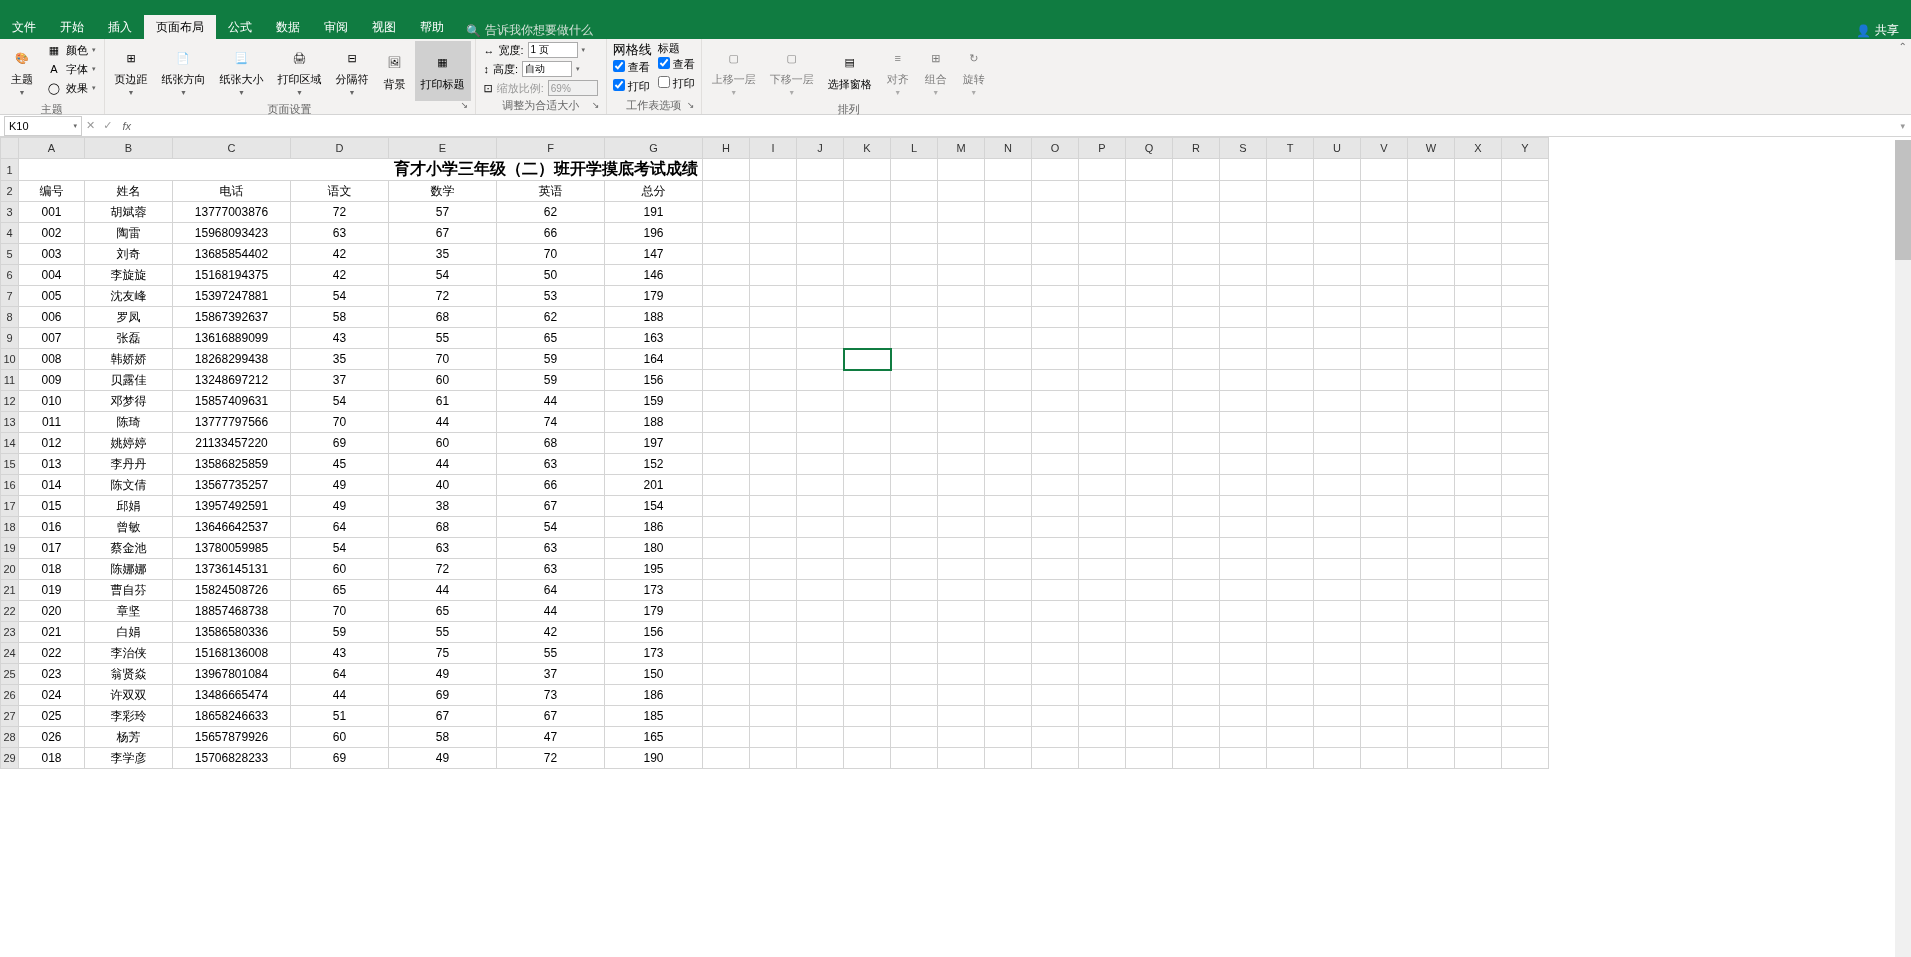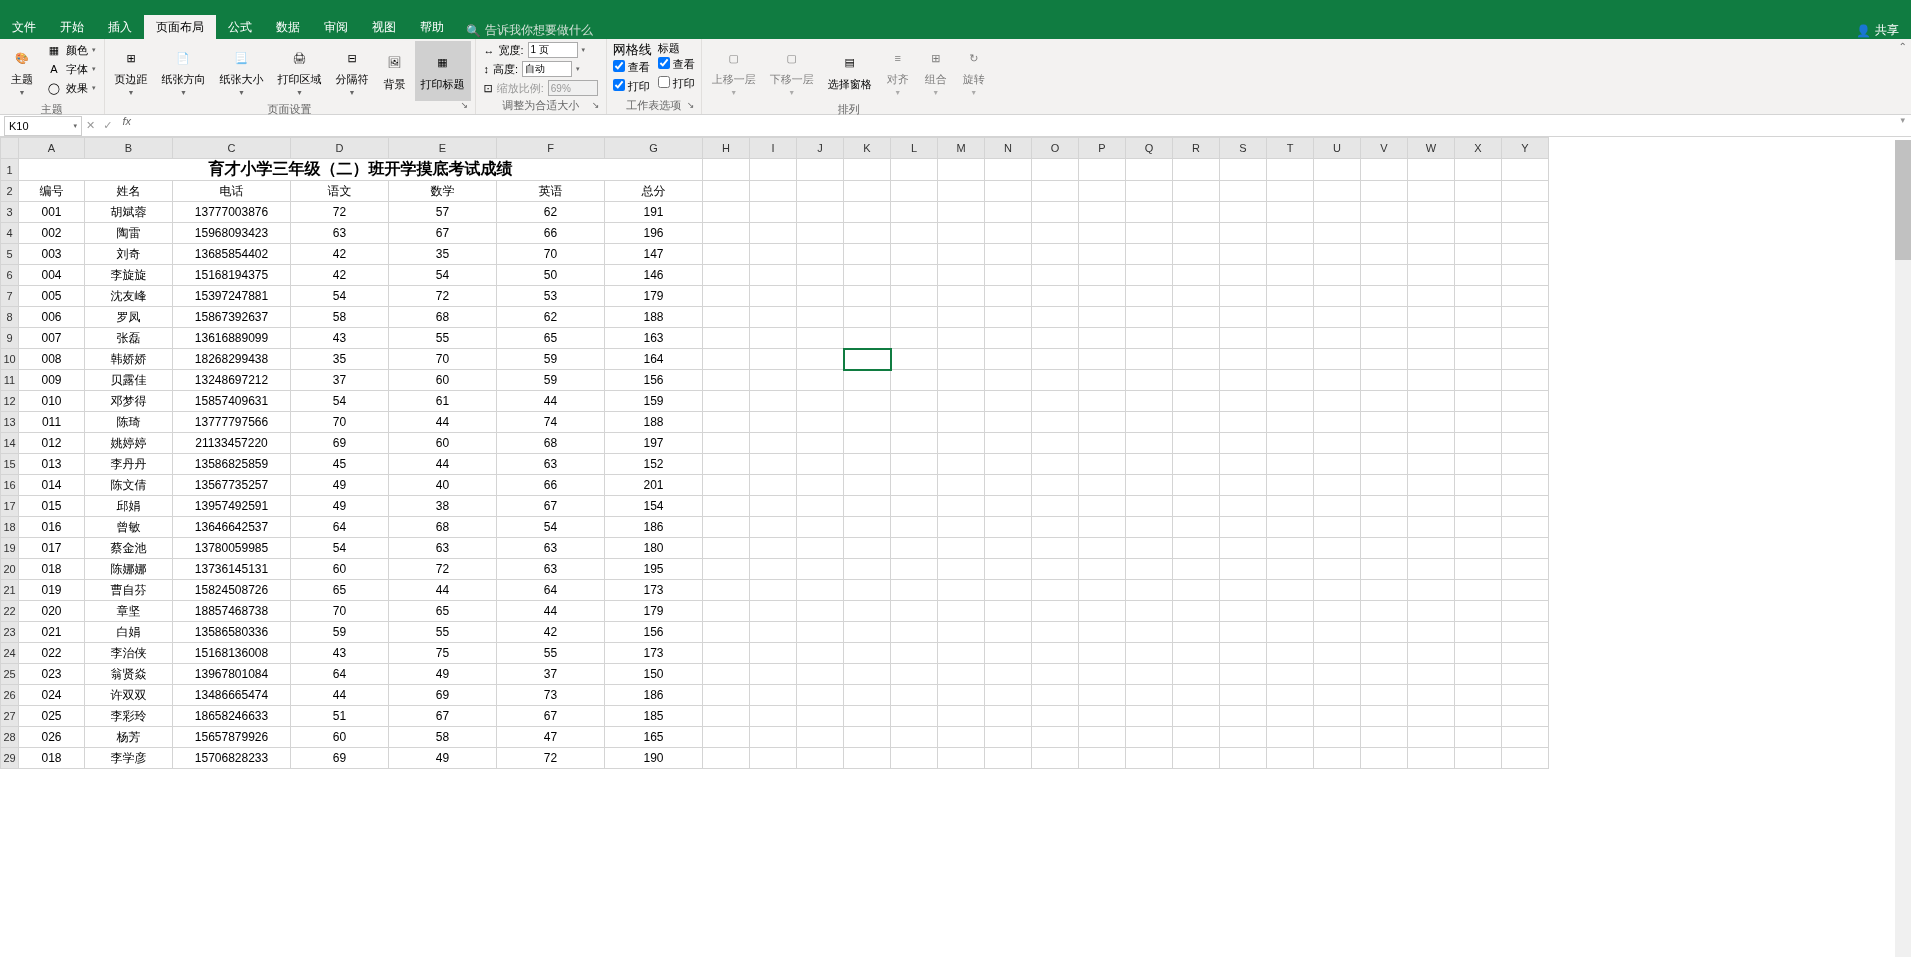--- a/index.html
+++ b/index.html
@@ -24,38 +24,38 @@
 .ribbon-icon-sm { width: 16px; height: 16px; display: flex; align-items: center; justify-content: center; }
 .dialog-launcher { position: absolute; right: 2px; bottom: 2px; width: 12px; height: 12px; font-size: 9px; color: #666; cursor: pointer; }
 .ribbon-col { display: flex; flex-direction: column; gap: 1px; }
 .ribbon-input { width: 50px; height: 16px; font-size: 10px; border: 1px solid #ababab; background: #fff; padding: 0 2px; }
 .ribbon-input.disabled { background: #f0f0f0; color: #999; }
 .checkbox-item { display: flex; align-items: flex-start; gap: 3px; font-size: 11px; height: 18px; padding: 0 2px; }
 .checkbox-item input { width: 12px; height: 12px; }
 .dropdown-arrow { font-size: 7px; color: #666; }
 
 
-.formula-bar-row { height: 22px; border-bottom: 1px solid #d4d4d4; display: flex; background: #fff; }
+.formula-bar-row { height: 22px; border-bottom: 1px solid #d4d4d4; display: flex; align-items: center; background: #fff; }
 .name-box { width: 78px; height: 20px; border: 1px solid #ccc; margin: 1px 0 1px 4px; padding: 0 4px; font-size: 11px; display: flex; align-items: center; justify-content: space-between; }
 .fx-buttons { display: flex; align-items: center; padding: 0 4px; gap: 8px; color: #999; }
 .fx-buttons span { cursor: pointer; font-size: 11px; }
 .fx-label { font-style: italic; font-size: 11px; padding: 0 6px; color: #666; }
 .formula-input { flex: 1; height: 100%; border: none; outline: none; padding: 0 4px; font-size: 11px; }
 .formula-expand { padding: 0 6px; color: #999; cursor: pointer; font-size: 9px; }
 
 
 .sheet-container { position: relative; height: calc(100vh - 122px); overflow: auto; }
 .sheet { border-collapse: collapse; table-layout: fixed; }
 .sheet th, .sheet td { border: 1px solid #d4d4d4; font-size: 12px; font-weight: normal; height: 21px; overflow: hidden; white-space: nowrap; }
 .sheet th.col-header { background: #e6e6e6; text-align: center; height: 18px; font-size: 11px; color: #333; }
 .sheet th.row-header { background: #e6e6e6; text-align: center; width: 18px; font-size: 11px; color: #333; }
 .sheet .corner { background: #e6e6e6; width: 18px; }
 .sheet td { text-align: center; padding: 0 4px; }
 .sheet td.selected { outline: 2px solid #107c41; outline-offset: -1px; }
-.sheet tr.title-row td { font-size: 16px; font-weight: bold; }
+.sheet tr.title-row td { font-size: 16px; font-weight: bold; text-align: right; }
 
 .col-A { width: 66px; }
 .col-B { width: 88px; }
 .col-C { width: 118px; }
 .col-D { width: 98px; }
 .col-E { width: 108px; }
 .col-F { width: 108px; }
 .col-G { width: 98px; }
 .col-narrow { width: 47px; }
 

